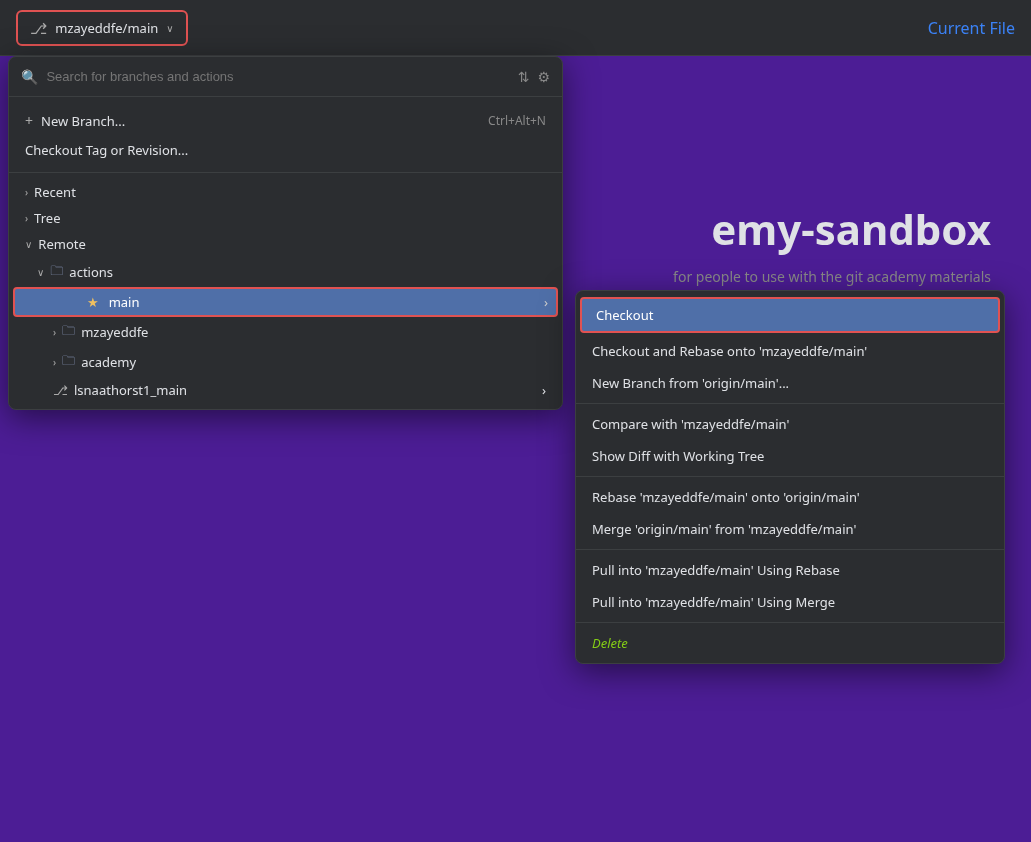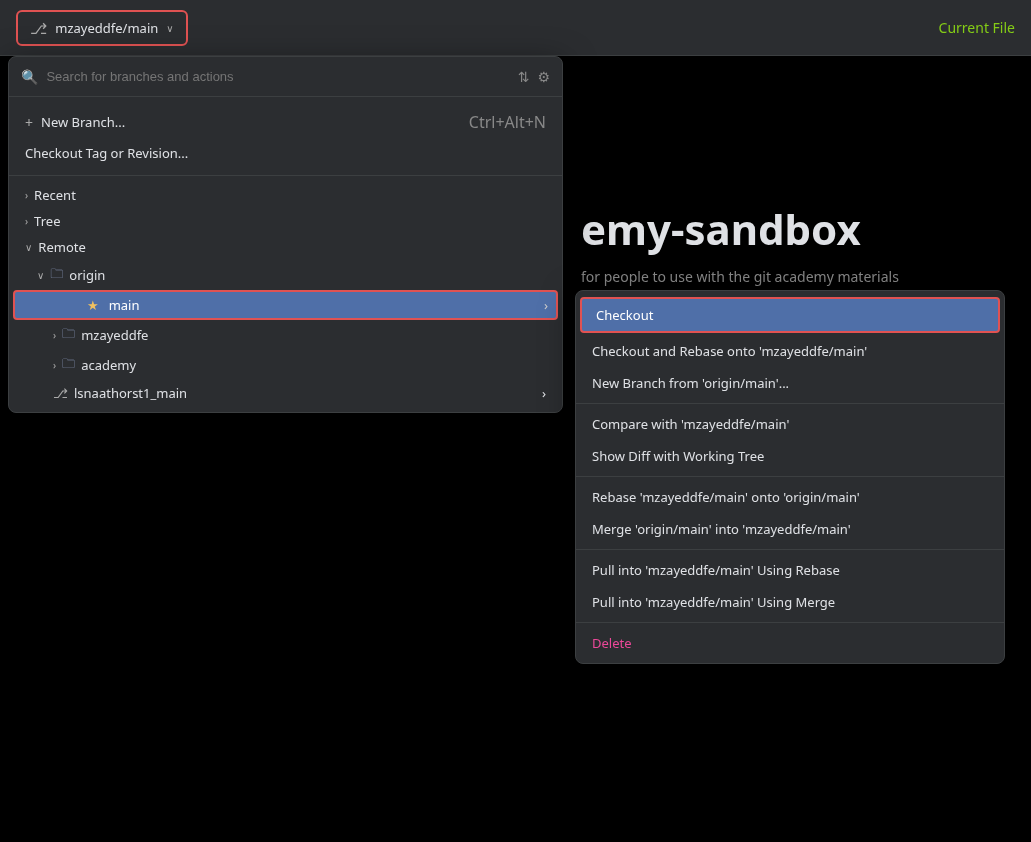--- a/index.html
+++ b/index.html
@@ -12,22 +12,23 @@
       font-size: 13px;
       color: #ddd;
       position: relative;
       overflow: hidden;
     }
 
     
     .bg-content {
       position: absolute;
       top: 0; left: 0; right: 0; bottom: 0;
-      background: #000000;
-      padding: 20px 51px;
+      background: #4c1d95;
+      padding: 20px 40px;
+      text-align: right;
     }
 
     .bg-title {
       font-size: 42px;
       font-weight: bold;
       color: #dfe1e5;
       margin-top: 180px;
       margin-left: 530px;
     }
 
@@ -69,22 +70,22 @@
       color: #aaa;
       font-size: 15px;
     }
 
     .branch-selector .chevron {
       font-size: 10px;
       color: #aaa;
     }
 
     .current-file-label {
-      color: #84cc16;
-      font-size: 14px;
+      color: #3b82f6;
+      font-size: 16px;
     }
 
     
     .branch-dropdown {
       position: absolute;
       top: 56px;
       left: 8px;
       width: 555px;
       background: #2b2d30;
       border: 1px solid #3c3f41;
@@ -144,21 +145,21 @@
     }
 
     .action-item .plus-icon {
       color: #aaa;
       font-size: 14px;
     }
 
     .action-item .shortcut {
       margin-left: auto;
       color: #888;
-      font-size: 16px;
+      font-size: 12px;
     }
 
     .action-item-secondary {
       display: flex;
       align-items: flex-end;
       padding: 5px 16px;
       cursor: pointer;
       color: #dfe1e5;
     }
 
@@ -253,22 +254,23 @@
       padding: 7px 14px;
     }
 
     .ctx-divider {
       height: 1px;
       background: #3c3f41;
       margin: 4px 0;
     }
 
     .ctx-item.disabled {
-      color: #ec4899;
+      color: #84cc16;
       cursor: default;
+      font-style: italic;
     }
   </style>
 </head>
 <body>
 
 <div class="bg-content">
   <div class="bg-title">emy-sandbox</div>
   <div class="bg-subtitle">for people to use with the git academy materials</div>
 </div>
 
@@ -316,21 +318,21 @@
     </div>
 
     <div class="tree-item">
       <span class="chevron-down">∨</span>
       <span>Remote</span>
     </div>
 
     <div class="tree-item indent-1">
       <span class="chevron-down">∨</span>
       <span class="folder-icon">🗀</span>
-      <span>origin</span>
+      <span>actions</span>
     </div>
 
     <div class="tree-item selected">
       <span class="star-icon">★</span>
       <span class="item-text">main</span>
       <span class="item-arrow">›</span>
     </div>
 
     <div class="tree-item indent-2">
       <span class="chevron-right">›</span>
@@ -369,21 +371,21 @@
     <span>Compare with 'mzayeddfe/main'</span>
   </div>
   <div class="ctx-item">
     <span>Show Diff with Working Tree</span>
   </div>
   <div class="ctx-divider"></div>
   <div class="ctx-item">
     <span>Rebase 'mzayeddfe/main' onto 'origin/main'</span>
   </div>
   <div class="ctx-item">
-    <span>Merge 'origin/main' into 'mzayeddfe/main'</span>
+    <span>Merge 'origin/main' from 'mzayeddfe/main'</span>
   </div>
   <div class="ctx-divider"></div>
   <div class="ctx-item">
     <span>Pull into 'mzayeddfe/main' Using Rebase</span>
   </div>
   <div class="ctx-item">
     <span>Pull into 'mzayeddfe/main' Using Merge</span>
   </div>
   <div class="ctx-divider"></div>
   <div class="ctx-item disabled">

